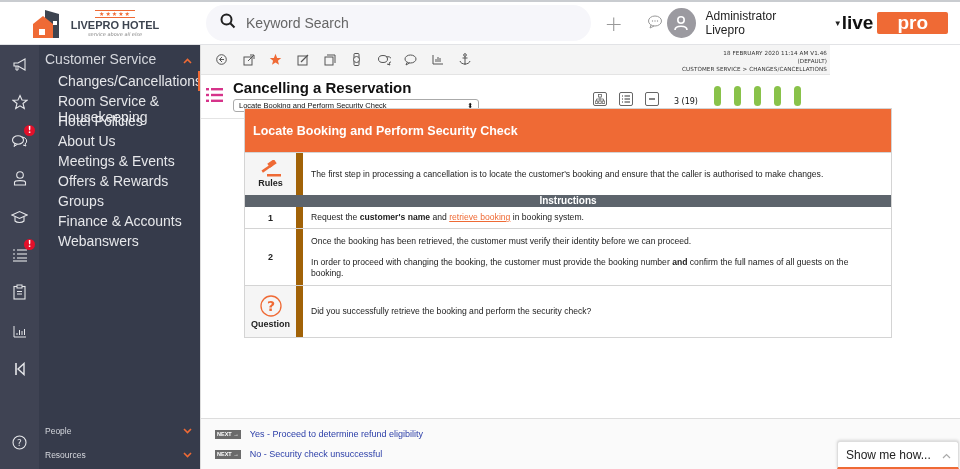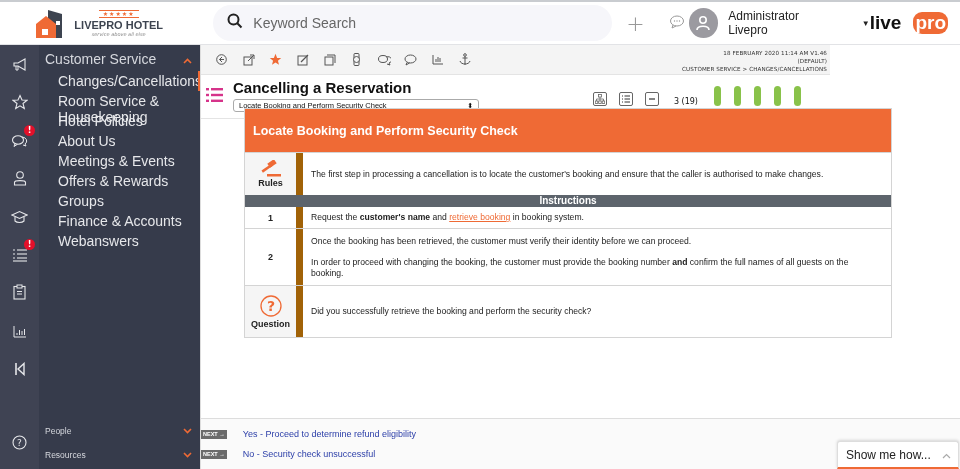--- a/index.html
+++ b/index.html
@@ -12,21 +12,21 @@
 .logo-name{font-family:"Liberation Sans",sans-serif;font-weight:bold;font-size:11px;color:#3d4450;margin-top:2px}
 .logo-tag{font-size:5px;color:#888;font-style:italic;margin-top:1px}
 .search{margin-left:16px;width:404px;height:36px;background:#f6f6fa;border-radius:18px;display:flex;align-items:center;padding-left:14px;gap:10px}
 .search input{border:none;background:transparent;outline:none;font-family:"Liberation Sans",sans-serif;font-size:14px;color:#555;width:340px}
 .search input::placeholder{color:#666}
 .top-icons{display:flex;align-items:center;margin-left:14px;gap:24px}
 .plus{font-size:22px;color:#999;font-weight:300}
 .avatar{width:30px;height:30px;border-radius:50%;background:#9b9aa0;display:flex;align-items:center;justify-content:center;margin-left:4px}
 .user{font-family:"Liberation Sans",sans-serif;font-size:12px;color:#222;margin-left:10px;display:flex;align-items:center;gap:22px}
 .brand{margin-left:auto;margin-right:12px;display:flex;align-items:center;font-family:"Liberation Sans",sans-serif;font-weight:bold;font-size:19px;color:#111}
-.brand-pro{background:#ef6a35;color:#fff;border-radius:9px;padding:0 2px;margin-left:12px;position:relative}
+.brand-pro{background:#ef6a35;color:#fff;border-radius:2px;padding:0 20px;margin-left:4px;position:relative}
 .iconrail{position:absolute;left:0;top:45px;width:39px;height:424px;background:#3f4353}
 .rail-item{position:relative;height:34px;display:flex;align-items:center;justify-content:center;margin-top:4px}
 .rail-badge{position:absolute;right:4px;top:0;width:11px;height:11px;border-radius:50%;background:#e3102a;color:#fff;font-size:8px;font-weight:bold;display:flex;align-items:center;justify-content:center}
 .navpanel{position:absolute;left:39px;top:45px;width:161px;height:424px;background:#363b4b;color:#d8dae0;font-family:"Liberation Sans",sans-serif}
 .nav-head{height:28px;display:flex;align-items:center;justify-content:space-between;padding:0 8px 0 6px;font-size:14px;color:#d6d8de}
 .nav-item{height:20px;display:flex;align-items:flex-start;padding-left:19px;font-size:14px;color:#e6e7ea;position:relative}
 .nav-item.active::after{content:"";position:absolute;right:0;top:-2px;width:2px;height:20px;background:#ef6a35}
 .nav-foot{position:absolute;left:0;width:161px;height:24px;display:flex;align-items:center;justify-content:space-between;padding:0 8px 0 6px;font-size:8.5px;color:#d6d8de}
 .main{position:absolute;left:200px;top:45px;width:630px;height:424px;background:#fff;border-left:1px solid #ddd}
 .toolbar{height:30px;background:#f4f4f4;border-bottom:1px solid #e4e4e4;display:flex;align-items:center;padding-left:9px;gap:0}
@@ -42,21 +42,21 @@
 .count{font-size:8px;color:#111;margin:0 3px}
 .pill{width:7px;height:20px;background:#89c24a;border-radius:4px;margin-left:1px}
 .card{position:absolute;left:43px;top:63px;width:648px;border:1px solid #d4d4d4;font-family:"Liberation Sans",sans-serif}
 .card-head{height:43px;background:#ef6a35;color:#fff;font-weight:bold;font-size:12.5px;display:flex;align-items:center;padding-left:8px}
 .row{display:flex;border-top:1px solid #d4d4d4}
 .cell-l{width:58px;background:#f5f5f5;border-right:7px solid #a16207;display:flex;flex-direction:column;align-items:center;justify-content:center;font-size:9px;font-weight:bold;color:#222}
 .cell-r{flex:1;font-size:8.6px;color:#222;padding:0 8px;display:flex;flex-direction:column;justify-content:center;gap:10px;line-height:11px}
 .instr-head{height:12px;background:#5d646c;color:#fff;font-size:10px;font-weight:bold;text-align:center;line-height:12px}
 .link{color:#ef6a35;text-decoration:underline}
 .nextbar{position:absolute;left:0;top:373px;width:760px;height:51px;border-top:1px solid #ddd;background:#fafafa}
-.next{position:absolute;left:0;display:flex;align-items:center;gap:16px;font-family:"Liberation Sans",sans-serif;font-size:9px;color:#2b3ea8}
+.next{position:absolute;left:14px;display:flex;align-items:center;gap:9px;font-family:"Liberation Sans",sans-serif;font-size:9px;color:#2b3ea8}
 .next-badge{background:#6b6b6b;color:#fff;font-size:5.5px;font-weight:bold;padding:1px 2px;height:9px;line-height:7px}
 .showme{position:absolute;left:636px;top:396px;width:122px;height:28px;background:#fff;border:1px solid #ddd;border-bottom:2px solid #ef6a35;border-radius:3px 3px 0 0;box-shadow:0 -1px 3px rgba(0,0,0,.15);display:flex;align-items:center;justify-content:space-between;padding:0 7px 0 8px;font-family:"Liberation Sans",sans-serif;font-size:12px;color:#222}
 </style>
 </head>
 <body>
 
 <div class="topbar">
   <div class="logo">
     <div class="logo-mark">
       <svg width="34" height="30" viewBox="0 0 34 30">

